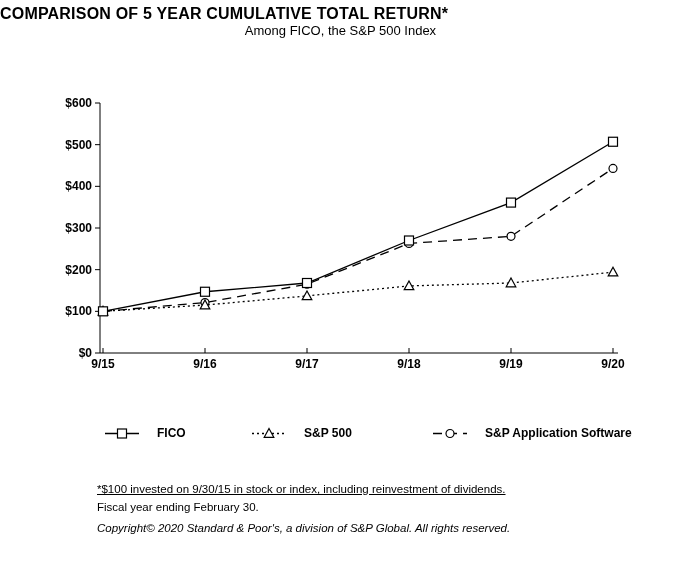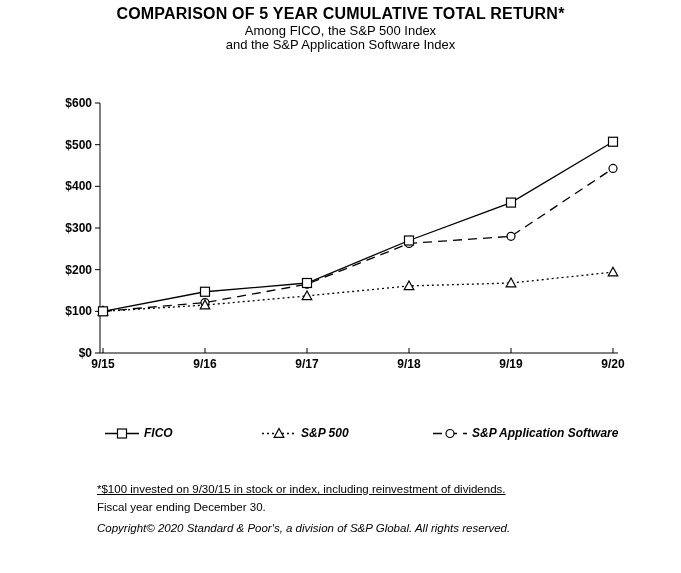--- a/index.html
+++ b/index.html
@@ -1,48 +1,47 @@
 <!DOCTYPE html>
 <html><head>
 <meta charset="utf-8">
 <style>
   html,body{margin:0;padding:0;background:#fff;}
   .page{
     position:relative;width:681px;height:573px;background:#ffffff;overflow:hidden;
     font-family:"Liberation Sans",sans-serif;color:#000;
   }
   .title{
-    position:absolute;top:5px;left:0;width:681px;text-align:center;
+    position:absolute;top:5px;left:0;width:681px;text-align:left;
     font-size:16px;font-weight:bold;letter-spacing:.2px;
   }
   .subtitle{position:absolute;left:0;width:681px;text-align:center;font-size:13px;}
   .subtitle.l1{top:23px;}
   .subtitle.l2{top:37px;}
   .chart-svg{position:absolute;top:0;left:0;}
   .tick{font:bold 12px "Liberation Sans",sans-serif;fill:#000;}
   .legend-item{
-    position:absolute;top:426px;display:inline-flex;align-items:center;gap:5px;
-    font-size:12px;font-weight:bold;white-space:nowrap;font-style:italic;
+    position:absolute;top:426px;display:inline-flex;align-items:center;gap:18px;
+    font-size:12px;font-weight:bold;white-space:nowrap;
   }
   .legend-item.i0{left:105px;}
-  .legend-item.i1{left:262px;}
+  .legend-item.i1{left:252px;}
   .legend-item.i2{left:433px;}
   .footnote{position:absolute;left:97px;font-size:11.5px;line-height:14px;}
   .footnote.f1{top:482px;text-decoration:underline;}
   .footnote.f2{top:500px;}
   .footnote.f3{top:521px;font-style:italic;}
 </style>
 </head>
 <body>
 
 <div class="page">
 
   <div class="title">COMPARISON OF 5 YEAR CUMULATIVE TOTAL RETURN*</div>
   <div class="subtitle l1">Among FICO, the S&amp;P 500 Index</div>
-  <div class="subtitle l2">and the S&amp;P Application Software Index</div>
 
   <svg class="chart-svg" width="681" height="400" viewBox="0 0 681 400" id="chart-svg">
       <line x1="100" y1="103" x2="100" y2="353" stroke="#000000" stroke-width="1"></line>
       <line x1="100" y1="353" x2="618" y2="353" stroke="#000000" stroke-width="1"></line>
       <line x1="95" y1="353" x2="100" y2="353" stroke="#000000" stroke-width="1"></line>
       <text x="92" y="357" text-anchor="end" class="tick">$0</text>
       <line x1="95" y1="311.3333333333333" x2="100" y2="311.3333333333333" stroke="#000000" stroke-width="1"></line>
       <text x="92" y="315.3333333333333" text-anchor="end" class="tick">$100</text>
       <line x1="95" y1="269.6666666666667" x2="100" y2="269.6666666666667" stroke="#000000" stroke-width="1"></line>
       <text x="92" y="273.6666666666667" text-anchor="end" class="tick">$200</text>
@@ -105,16 +104,16 @@
   </div>
   <div class="legend-item i2">
     <svg class="swatch" width="34" height="13">
         <line x1="0" y1="6.5" x2="34" y2="6.5" stroke="#000000" stroke-width="1.3" stroke-dasharray="9 6"></line>
         <circle cx="17" cy="6.5" r="4" fill="#ffffff" stroke="#000000" stroke-width="1.2"></circle>
       </svg>
     <span>S&amp;P Application Software</span>
   </div>
 
   <div class="footnote f1">*$100 invested on 9/30/15 in stock or index, including reinvestment of dividends.</div>
-  <div class="footnote f2">Fiscal year ending December 30.</div>
+  <div class="footnote f2">Fiscal year ending February 30.</div>
   <div class="footnote f3">Copyright© 2020 Standard &amp; Poor's, a division of S&amp;P Global. All rights reserved.</div>
 
 </div>
 
 </body></html>

